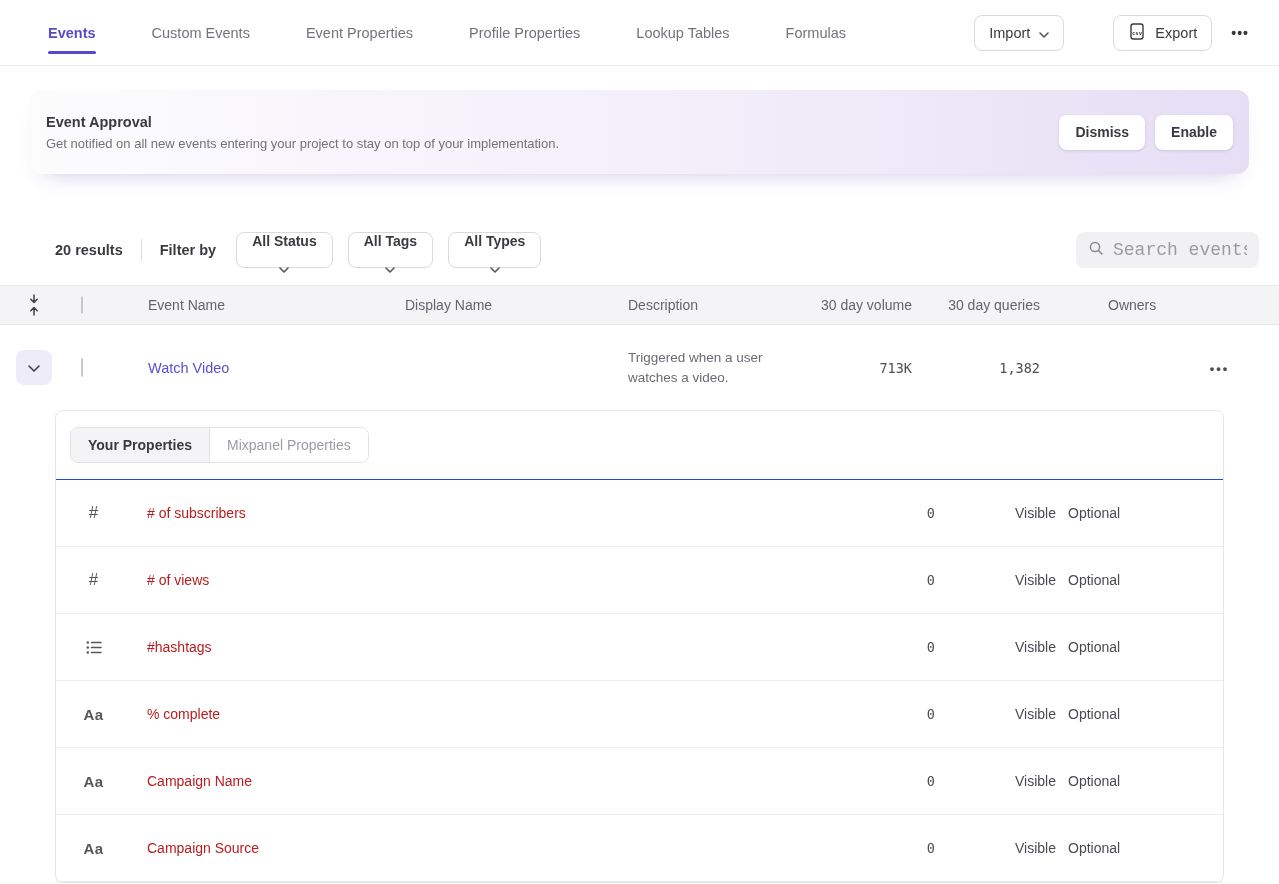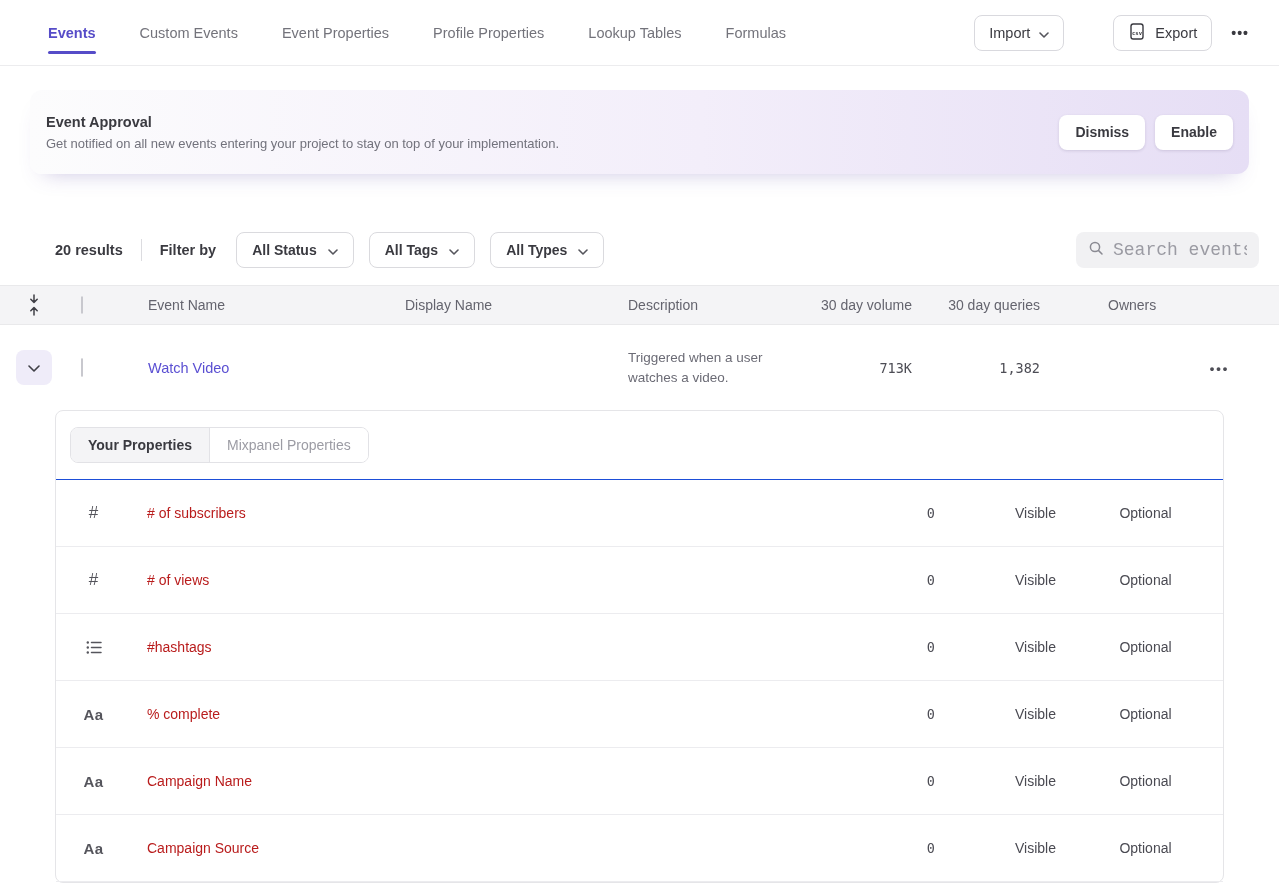--- a/index.html
+++ b/index.html
@@ -9,21 +9,21 @@
     font-family: "Liberation Sans", sans-serif;
     color: #3a3a40;
   }
   button { font-family: inherit; cursor: pointer; }
 
   
   .topnav {
     height: 66px; display: flex; align-items: center;
     padding: 0 20px 0 48px; border-bottom: 1px solid #ececee;
   }
-  .nav-tabs { display: flex; gap: 44px; }
+  .nav-tabs { display: flex; gap: 56px; }
   .nav-tab {
     font-size: 14.5px; color: #73737b; font-weight: 500;
     position: relative; cursor: pointer; white-space: nowrap;
   }
   .nav-tab.active { color: #564CC8; font-weight: 700; }
   .nav-tab.active::after {
     content: ""; position: absolute; left: 0; right: 0; bottom: -13px;
     height: 3px; border-radius: 2px; background: #564CC8;
   }
   .nav-actions { margin-left: auto; display: flex; align-items: center; gap: 9px; }
@@ -54,21 +54,21 @@
   }
 
   
   .filter-row { margin: 58px 20px 0 55px; display: flex; align-items: center; height: 36px; }
   .results-count { font-size: 14.5px; font-weight: 600; color: #3a3a40; text-align: right; }
   .vdiv { width: 1px; height: 22px; background: #dcdce0; margin: 0 18px; }
   .filter-by { font-size: 14.5px; font-weight: 600; margin-right: 20px; }
   .btn-dropdown {
     display: inline-flex; align-items: center; gap: 11px; height: 36px; padding: 0 15px;
     border: 1px solid #dadade; border-radius: 8px; background: #fff;
-    font-size: 14px; font-weight: 600; color: #3a3a40; margin-right: 15px;
+    font-size: 14px; font-weight: 600; color: #3a3a40; margin-right: 15px; flex-direction: column;
   }
   .search-box {
     margin-left: auto; width: 183px; height: 36px; background: #f1f1f3;
     border-radius: 8px; display: flex; align-items: center; padding: 0 12px; gap: 9px;
   }
   .search-box input {
     border: none; background: transparent; outline: none; width: 100%;
     font-size: 18px; color: #3a3a40; font-family: Liberation Mono, monospace;
   }
   .search-box input::placeholder { color: #9b9ba3; }
@@ -122,21 +122,21 @@
     display: grid; align-items: center; height: 67px;
     grid-template-columns: 75px 1fr 90px 133px 155px;
     border-bottom: 1px solid #ececef;
   }
   .prop-icon { display: flex; justify-content: center; align-items: center; color: #55555c; }
   .glyph-hash { font-size: 17px; color: #55555c; }
   .glyph-aa { font-size: 15px; font-weight: 600; color: #55555c; letter-spacing: 0.5px; }
   .prop-name { padding-left: 16px; font-size: 14px; color: #b91c1c; cursor: pointer; }
   .prop-count { text-align: right; }
   .prop-visibility { text-align: right; padding-right: 12px; font-size: 14px; color: #4a4a52; }
-  .prop-requirement { text-align: center; font-size: 14px; color: #4a4a52; }
+  .prop-requirement { text-align: left; font-size: 14px; color: #4a4a52; }
 </style>
 </head>
 <body>
 
 <header class="topnav">
   <nav class="nav-tabs">
     <span class="nav-tab active">Events</span>
     <span class="nav-tab">Custom Events</span>
     <span class="nav-tab">Event Properties</span>
     <span class="nav-tab">Profile Properties</span>

